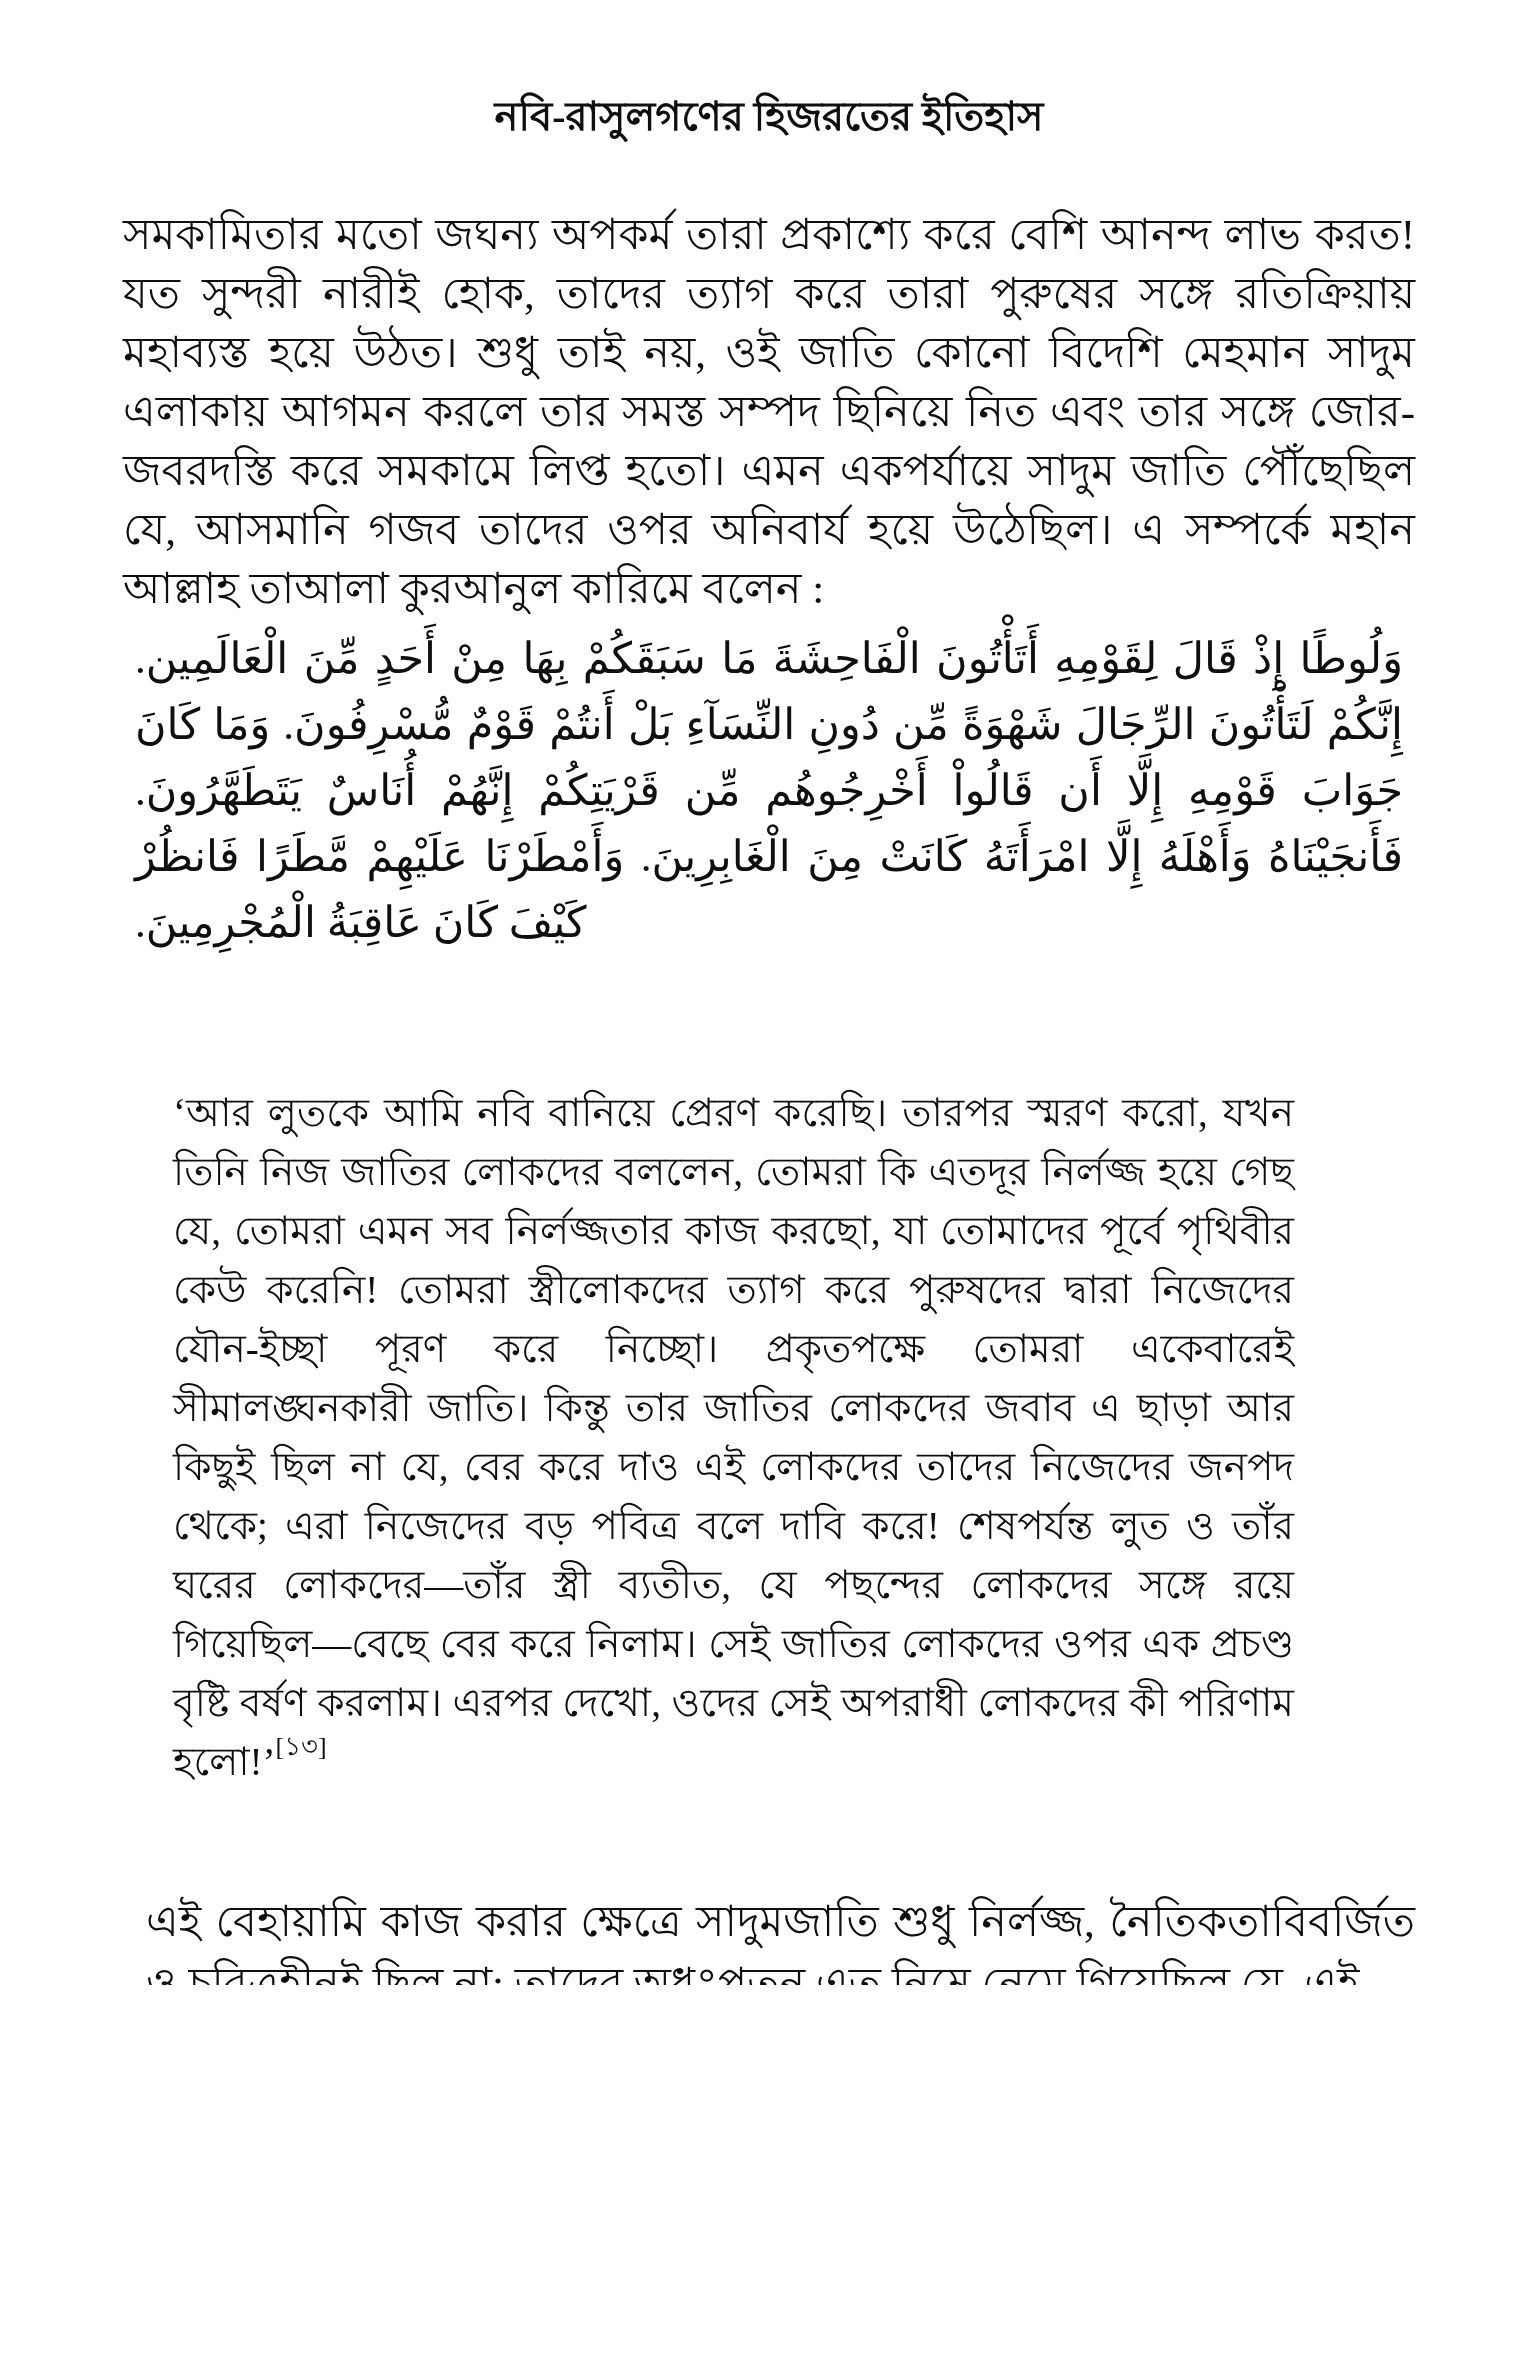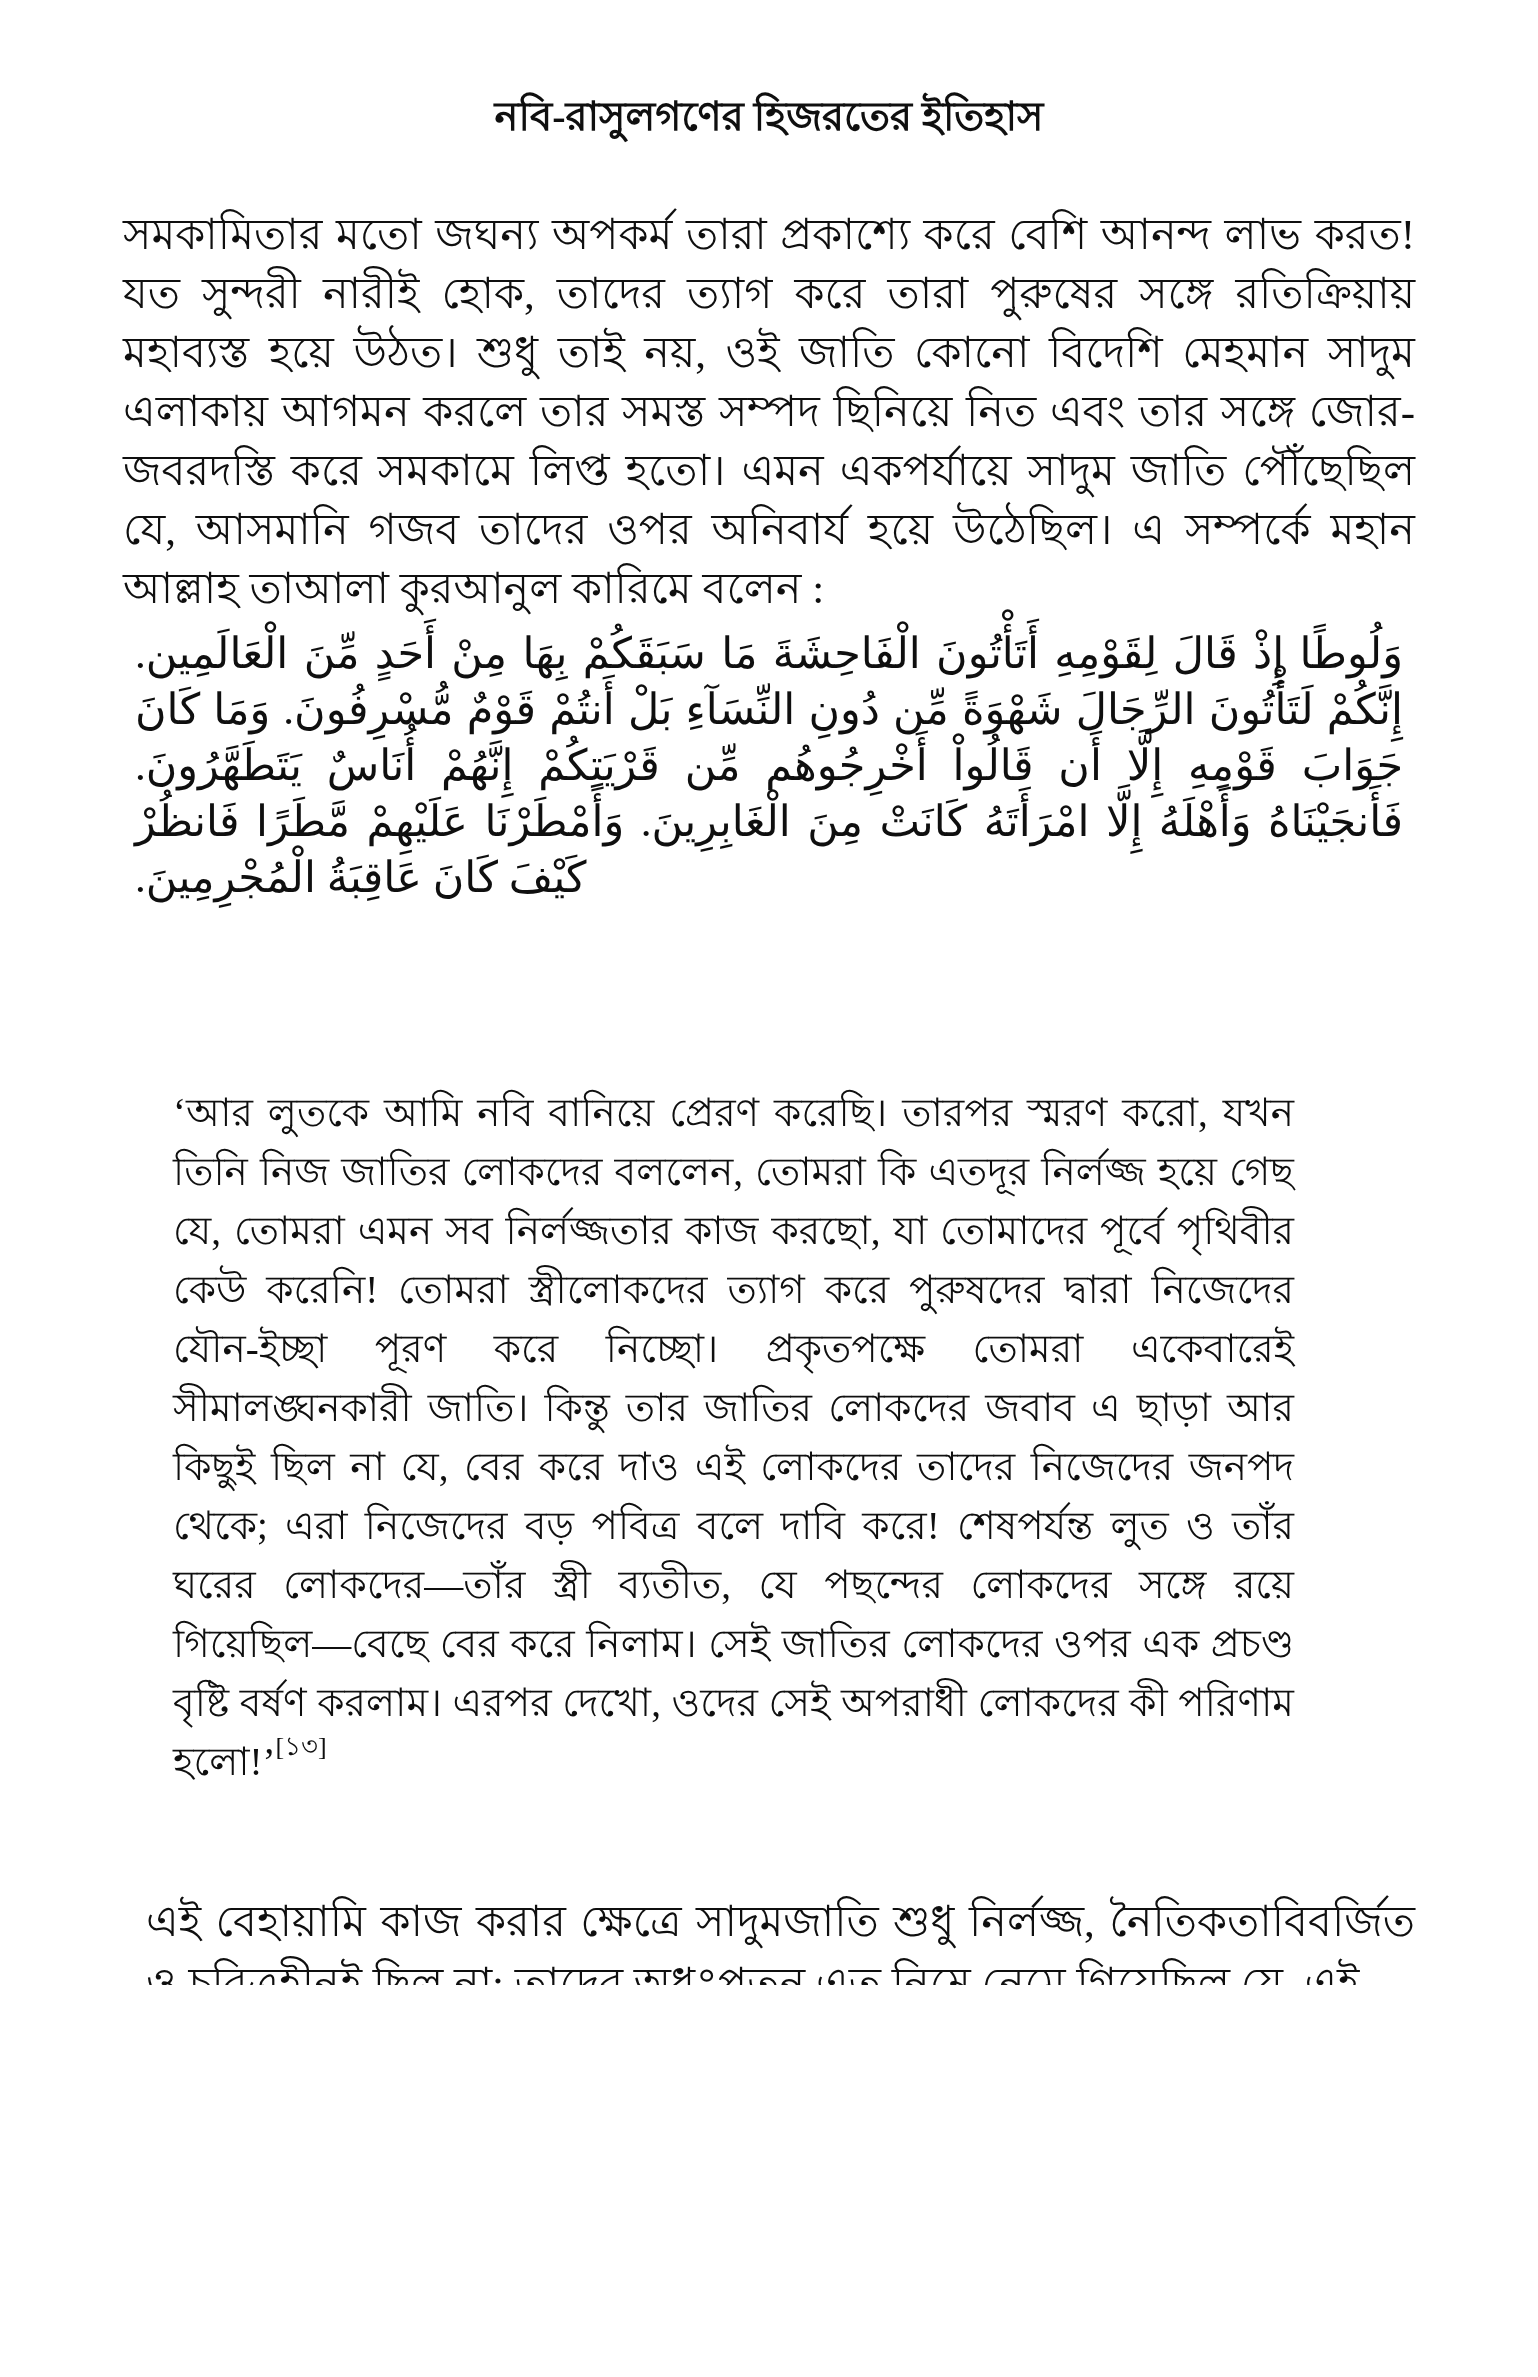--- a/index.html
+++ b/index.html
@@ -38,21 +38,21 @@
   }
   .para1 { top: 205px; }
   .para2 { top: 1891px; line-height: 62px; margin-left: 23px; }
   .arabic {
     position: absolute;
     top: 626px;
     left: 135px;
     right: 135px;
     direction: rtl;
     font-size: 43px;
-    line-height: 56px;
+    line-height: 66px;
     text-align: justify;
     text-align-last: left;
     font-family: "Liberation Serif", "DejaVu Serif", serif;
   }
   .quote {
     position: absolute;
     top: 1083px;
     left: 173px;
     right: 244px;
     font-size: 39px;

